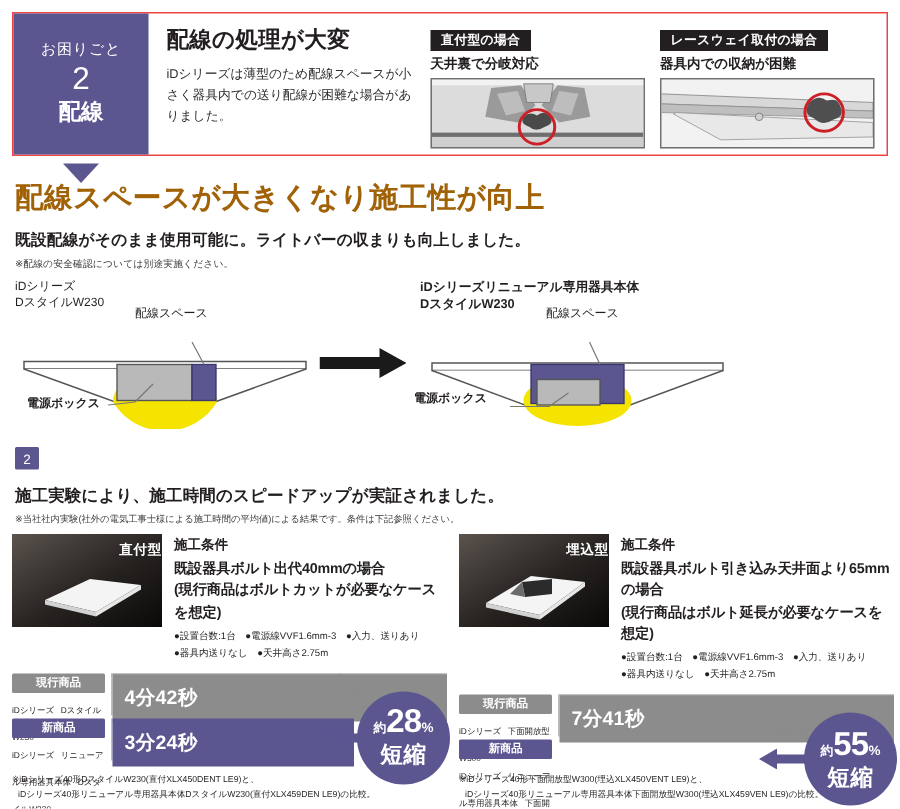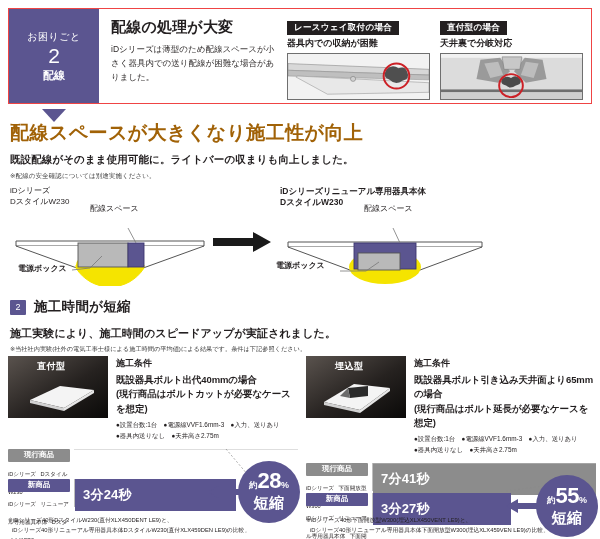--- a/index.html
+++ b/index.html
@@ -20,21 +20,21 @@
     border:1px solid #ef4444;background:#fff;box-sizing:border-box;
     display:flex;
   }
   .prob-tab{
     width:90px;background:#5b5590;color:#fff;
     display:flex;flex-direction:column;align-items:center;justify-content:center;
     padding:4px 0;box-sizing:border-box;position:relative;flex:none;
   }
   .prob-tab .pt-l1{font-size:10px;letter-spacing:.5px;line-height:1.3;}
   .prob-tab .pt-num{font-size:21px;line-height:1.1;font-weight:400;margin:1px 0 0;}
-  .prob-tab .pt-l3{font-size:11px;font-weight:700;line-height:1.3;margin-top:1px;}
+  .prob-tab .pt-l3{font-size:15px;font-weight:700;line-height:1.3;margin-top:1px;}
   .tab-arrow{
     position:absolute;left:50%;bottom:-19px;transform:translateX(-50%);
     width:0;height:0;border-left:12px solid transparent;border-right:12px solid transparent;
     border-top:13px solid #5b5590;
   }
   .prob-body{flex:1;padding:9px 10px 6px 12px;box-sizing:border-box;min-width:0;}
   .prob-title{font-size:15px;font-weight:700;line-height:1.2;margin-bottom:7px;letter-spacing:.2px;}
   .prob-desc{font-size:8.5px;line-height:1.62;color:#2e2a2a;max-width:192px;}
 
   .prob-figs{display:flex;gap:10px;padding:7px 8px 6px 0;box-sizing:border-box;flex:none;}
@@ -78,24 +78,23 @@
   
   .cmp{position:absolute;top:356px;width:290px;}
   .cmp.left{left:8px;}
   .cmp.right{left:306px;}
   .cmp-top{display:flex;gap:8px;}
   .cmp-photo{
     width:100px;height:62px;flex:none;position:relative;overflow:hidden;
     background:linear-gradient(160deg,#4a4440 0%,#2a2522 40%,#0f0d0c 100%);
   }
   .cmp-photo .ph-chip{
-    position:absolute;left:0;top:0;width:100%;text-align:left;
+    position:absolute;left:0;top:0;width:100%;text-align:right;
     color:#fff;font-size:9px;font-weight:700;padding-top:4px;letter-spacing:.5px;
     z-index:2;
-    padding-left:29px;
   }
   .cmp-photo svg{position:absolute;left:0;top:0;width:100%;height:100%;}
   .cmp-cond{flex:1;min-width:0;padding-top:1px;}
   .cond-h{font-size:9px;font-weight:700;margin-bottom:3px;}
   .cond-l{font-size:9.5px;font-weight:700;line-height:1.5;letter-spacing:-.1px;}
   .cond-bul{font-size:6.4px;line-height:1.72;margin-top:3px;color:#231f20;}
 
   
   .bars{position:relative;margin-top:8px;height:70px;}
   .bar-row{display:flex;align-items:stretch;height:28px;margin-bottom:2px;position:relative;}
@@ -145,36 +144,20 @@
       <div class="pt-l3">配線</div>
       <div class="tab-arrow"></div>
     </div>
 
     <div class="prob-body">
       <div class="prob-title">配線の処理が大変</div>
       <div class="prob-desc">iDシリーズは薄型のため配線スペースが小さく器具内での送り配線が困難な場合がありました。</div>
     </div>
 
     <div class="prob-figs">
-
-      <div class="fig">
-        <span class="fig-chip">レースウェイ取付の場合</span>
-        <div class="fig-sub">器具内での収納が困難</div>
-        <div class="fig-img">
-          <svg viewBox="0 0 143 47" preserveAspectRatio="none">
-            <rect width="143" height="47" fill="#f2f2f2"></rect>
-            <path d="M0 10 L143 16 L143 22 L0 17 Z" fill="#d8d8d8" stroke="#8a8a8a" stroke-width=".6"></path>
-            <path d="M0 17 L143 22 L143 27 L0 23 Z" fill="#bfbfbf" stroke="#8a8a8a" stroke-width=".5"></path>
-            <path d="M8 24 L40 42 L143 40 L143 30 L10 23 Z" fill="#e8e8e8" stroke="#9a9a9a" stroke-width=".6"></path>
-            <circle cx="66" cy="26" r="2.6" fill="#d0d0d0" stroke="#7a7a7a" stroke-width=".6"></circle>
-            <path d="M100 16 q6 -6 12 -1 q7 -3 9 4 q3 7 -5 9 q-7 5 -13 -1 q-8 -3 -3 -11Z" fill="#4f4f4f"></path>
-            <circle cx="110" cy="23" r="13" fill="none" stroke="#cc2026" stroke-width="2"></circle>
-          </svg>
-        </div>
-      </div>
 
       <div class="fig">
         <span class="fig-chip">直付型の場合</span>
         <div class="fig-sub">天井裏で分岐対応</div>
         <div class="fig-img">
           <svg viewBox="0 0 143 47" preserveAspectRatio="none">
             <rect width="143" height="47" fill="#dcdcdc"></rect>
             <rect y="0" width="143" height="4" fill="#f2f2f2"></rect>
             <path d="M40 6 L60 4 L70 18 L58 30 L36 26 Z" fill="#9a9a9a"></path>
             <path d="M103 6 L85 4 L74 18 L86 30 L107 26 Z" fill="#9a9a9a"></path>
@@ -182,20 +165,36 @@
             <path d="M44 10 L58 8 L63 22 L50 25 Z" fill="#bdbdbd"></path>
             <path d="M99 10 L86 8 L81 22 L94 25 Z" fill="#bdbdbd"></path>
             <rect x="0" y="37" width="143" height="3" fill="#6f6f6f"></rect>
             <rect x="0" y="40" width="143" height="7" fill="#cfcfcf"></rect>
             <path d="M62 26 q4 -4 9 -1 q5 -4 9 1 q3 5 -4 7 q-6 4 -10 0 q-7 -2 -4 -7Z" fill="#4a4a4a"></path>
             <circle cx="71" cy="33" r="12" fill="none" stroke="#cc2026" stroke-width="2"></circle>
           </svg>
         </div>
       </div>
 
+      <div class="fig">
+        <span class="fig-chip">レースウェイ取付の場合</span>
+        <div class="fig-sub">器具内での収納が困難</div>
+        <div class="fig-img">
+          <svg viewBox="0 0 143 47" preserveAspectRatio="none">
+            <rect width="143" height="47" fill="#f2f2f2"></rect>
+            <path d="M0 10 L143 16 L143 22 L0 17 Z" fill="#d8d8d8" stroke="#8a8a8a" stroke-width=".6"></path>
+            <path d="M0 17 L143 22 L143 27 L0 23 Z" fill="#bfbfbf" stroke="#8a8a8a" stroke-width=".5"></path>
+            <path d="M8 24 L40 42 L143 40 L143 30 L10 23 Z" fill="#e8e8e8" stroke="#9a9a9a" stroke-width=".6"></path>
+            <circle cx="66" cy="26" r="2.6" fill="#d0d0d0" stroke="#7a7a7a" stroke-width=".6"></circle>
+            <path d="M100 16 q6 -6 12 -1 q7 -3 9 4 q3 7 -5 9 q-7 5 -13 -1 q-8 -3 -3 -11Z" fill="#4f4f4f"></path>
+            <circle cx="110" cy="23" r="13" fill="none" stroke="#cc2026" stroke-width="2"></circle>
+          </svg>
+        </div>
+      </div>
+
     </div>
   </div>
 
   <div class="s1">
     <div class="s1-title">配線スペースが大きくなり施工性が向上</div>
     <div class="s1-lead">既設配線がそのまま使用可能に。ライトバーの収まりも向上しました。</div>
     <div class="s1-note">※配線の安全確認については別途実施ください。</div>
   </div>
 
   <div class="diagrams">
@@ -239,21 +238,20 @@
       </svg>
       <div style="position:absolute;left:84px;top:17px;font-size:8px;">配線スペース</div>
       <div style="position:absolute;left:-4px;top:74px;font-size:8px;font-weight:700;">電源ボックス</div>
     </div>
 
   </div>
 
   <div class="s2">
     <div class="s2-head">
       <div class="s2-badge">2</div>
-      <div class="s2-title">施工時間が短縮</div>
     </div>
     <div class="s2-lead">施工実験により、施工時間のスピードアップが実証されました。</div>
     <div class="s2-note">※当社社内実験(社外の電気工事士様による施工時間の平均値)による結果です。条件は下記参照ください。</div>
   </div>
 
   <div class="cmp left">
     <div class="cmp-top">
       <div class="cmp-photo">
         <div class="ph-chip">直付型</div>
         <svg viewBox="0 0 100 62" preserveAspectRatio="none">
@@ -283,20 +281,23 @@
       <svg class="leader" width="290" height="70" viewBox="0 0 290 70" style="left:0;top:0;">
         <line x1="66" y1="0" x2="290" y2="0" stroke="#bdbdbd" stroke-width="1"></line>
         <line x1="218" y1="0" x2="240" y2="26" stroke="#8a8a8a" stroke-width=".7" stroke-dasharray="2 2"></line>
       </svg>
 
       <div class="bar-row">
         <div class="bar-lab">
           <span class="lab-chip old">現行商品</span>
           <span class="lab-sub">iDシリーズ</span>
           <span class="lab-sub" style="margin-top:0">DスタイルW230</span>
+        </div>
+        <div class="bar-track">
+          <div class="bar old" style="width:100%;">4分42秒</div>
         </div>
       </div>
 
       <div class="bar-row">
         <div class="bar-lab">
           <span class="lab-chip new">新商品</span>
           <span class="lab-sub">iDシリーズ</span>
           <span class="lab-sub" style="margin-top:0">リニューアル専用器具本体</span>
           <span class="lab-sub" style="margin-top:0">DスタイルW230</span>
         </div>
@@ -366,23 +367,20 @@
         </div>
       </div>
 
       <div class="bar-row">
         <div class="bar-lab">
           <span class="lab-chip new">新商品</span>
           <span class="lab-sub">iDシリーズ</span>
           <span class="lab-sub" style="margin-top:0">リニューアル専用器具本体</span>
           <span class="lab-sub" style="margin-top:0">下面開放型W300</span>
         </div>
-        <div class="bar-track">
-          <div class="bar new" style="width:62%;">3分27秒</div>
-        </div>
       </div>
 
       <svg class="badge-arrow" width="34" height="14" viewBox="0 0 34 14">
         <path d="M34 4 L12 4 L12 0 L0 7 L12 14 L12 10 L34 10 Z" fill="#5b5590"></path>
       </svg>
 
       <div class="badge">
         <div class="badge-top">
           <span class="badge-yaku">約</span>
           <span class="badge-num">55</span>

